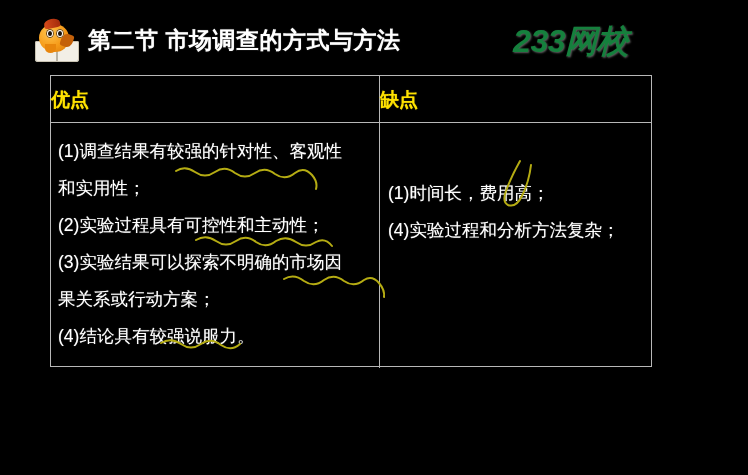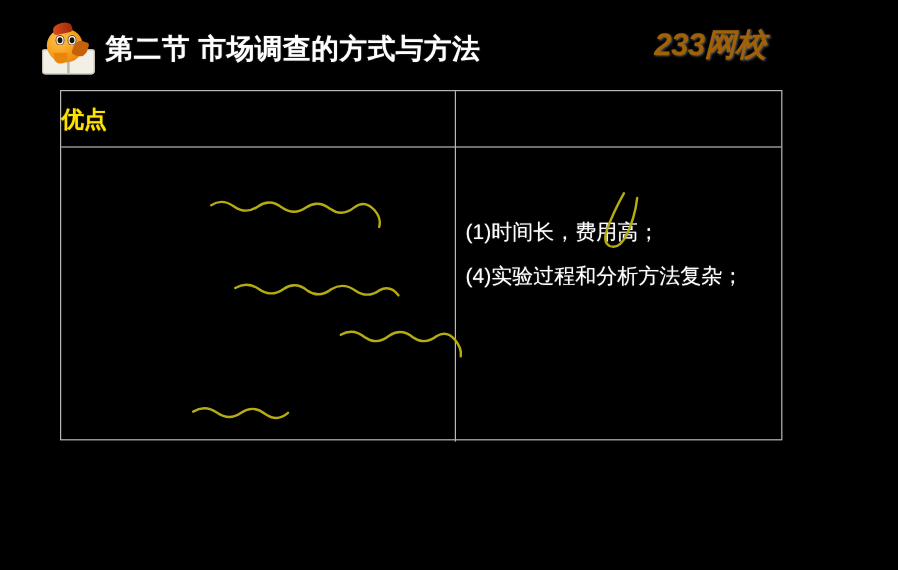--- a/index.html
+++ b/index.html
@@ -120,24 +120,24 @@
     color: #ffffff;
     font-size: 23px;
     font-weight: bold;
     letter-spacing: 0.5px;
     white-space: nowrap;
     text-shadow: 0 0 1px rgba(255,255,255,0.5);
   }
 
   .brand-text {
     position: absolute;
-    right: 18px;
+    right: 28px;
     top: 20px;
-    color: #a16207;
-    font-size: 26px;
+    color: #15803d;
+    font-size: 32px;
     font-weight: bold;
     font-style: italic;
     letter-spacing: -0.5px;
     white-space: nowrap;
     text-shadow: 1px 1px 2px rgba(120,120,120,0.8);
   }
 
   
   .table-wrap {
     position: absolute;
@@ -227,21 +227,30 @@
     <div class="brand-text">233网校</div>
   </div>
 
   <div class="table-wrap">
 
     <div class="table-head"></div>
     <div class="col-divider"></div>
 
     <div class="th left">优点</div>
 
-
+    <div class="th right">缺点</div>
+
+    <div class="cell left">
+      <span class="ln">(1)调查结果有较强的针对性、客观性</span>
+      <span class="ln">和实用性；</span>
+      <span class="ln">(2)实验过程具有可控性和主动性；</span>
+      <span class="ln">(3)实验结果可以探索不明确的市场因</span>
+      <span class="ln">果关系或行动方案；</span>
+      <span class="ln">(4)结论具有较强说服力。</span>
+    </div>
 
     <div class="cell right">
       <span class="ln">(1)时间长，费用高；</span>
       <span class="ln">(4)实验过程和分析方法复杂；</span>
     </div>
   </div>
 
   <svg class="ink" viewBox="0 0 748 475">
     <g fill="none" stroke="#b5ac13" stroke-width="2" stroke-linecap="round" stroke-linejoin="round">
 

